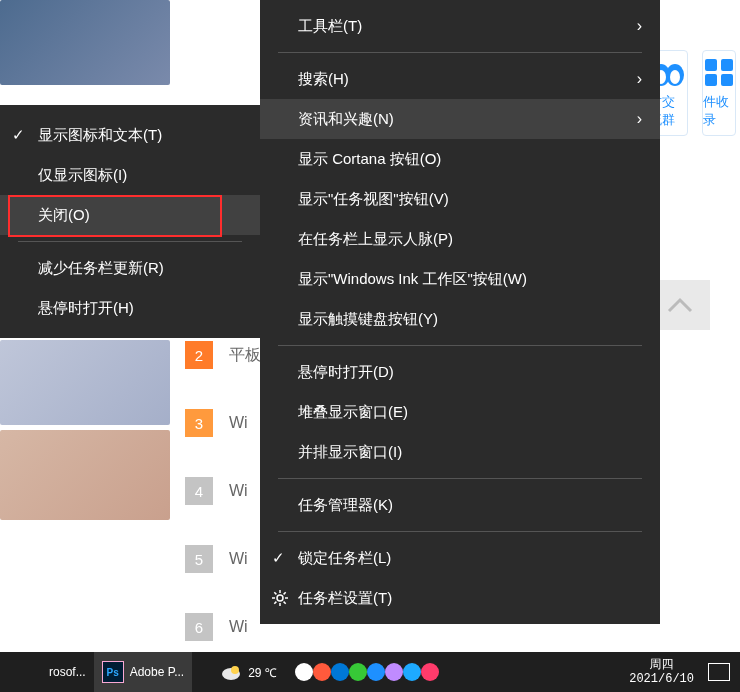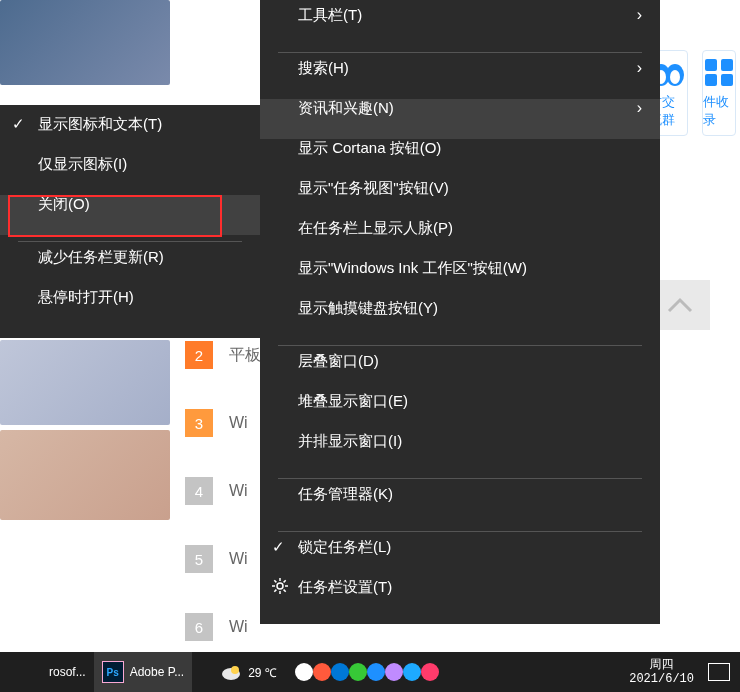--- a/index.html
+++ b/index.html
@@ -6,21 +6,21 @@
   .bg{position:absolute;inset:0;background:#fff;}
   .thumb{position:absolute;left:0;width:170px;height:85px;background:linear-gradient(135deg,#bfc6d9,#a5afc9);border-radius:2px;}
   .listrow{position:absolute;left:185px;height:40px;display:flex;align-items:center;gap:16px;color:#666;font-size:16px;}
   .num{width:28px;height:28px;display:flex;align-items:center;justify-content:center;color:#fff;font-size:15px;}
   .sidepanel{position:absolute;right:12px;top:50px;width:80px;display:flex;flex-direction:row;gap:14px;color:#1e90ff;font-size:13px;align-items:center;}
   .iconcell{display:flex;flex-direction:column;align-items:center;gap:6px;width:70px;padding:6px 0;border:1px solid #d9e8f7;border-radius:4px;}
   .arrowup{position:absolute;right:30px;top:280px;width:60px;height:50px;background:#e9e9e9;display:flex;align-items:center;justify-content:center;}
 
   .submenu{position:absolute;left:0;top:105px;width:260px;background:#2b2b2b;padding:10px 0;}
   .mainmenu{position:absolute;left:260px;top:0;width:400px;background:#2b2b2b;padding:6px 0;}
-  .mi{display:flex;align-items:flex-start;height:40px;padding:0 18px 0 38px;position:relative;cursor:default;}
+  .mi{display:flex;align-items:center;height:40px;padding:0 18px 0 38px;position:relative;cursor:default;}
   .mi.hot{background:#414141;}
   .mi .chk{position:absolute;left:12px;font-size:15px;}
   .mi .arrow{margin-left:auto;font-size:16px;color:#fff;}
   .sep{height:1px;background:#555;margin:6px 18px;}
   .highlight{position:absolute;border:2px solid #ff2d2d;pointer-events:none;}
 
   .taskbar{position:absolute;left:0;right:0;bottom:0;height:40px;background:#1f1f1f;display:flex;align-items:center;color:#fff;font-size:12px;padding-left:41px;}
   .tbtn{height:100%;display:flex;align-items:center;padding:0 8px;gap:6px;}
   .tbtn.ps{background:#3a3a3a;}
   .pslogo{width:20px;height:20px;background:#001d34;border:1px solid #f9a8d4;color:#2da8ff;display:flex;align-items:center;justify-content:center;font-size:10px;font-weight:bold;}
@@ -141,21 +141,21 @@
         <span>在任务栏上显示人脉(P)</span>
       </div>
       <div class="mi">
         <span>显示"Windows Ink 工作区"按钮(W)</span>
       </div>
       <div class="mi">
         <span>显示触摸键盘按钮(Y)</span>
       </div>
       <div class="sep"></div>
       <div class="mi">
-        <span>层叠窗口(D)</span>
+        <span>悬停时打开(D)</span>
       </div>
       <div class="mi">
         <span>堆叠显示窗口(E)</span>
       </div>
       <div class="mi">
         <span>并排显示窗口(I)</span>
       </div>
       <div class="sep"></div>
       <div class="mi">
         <span>任务管理器(K)</span>

